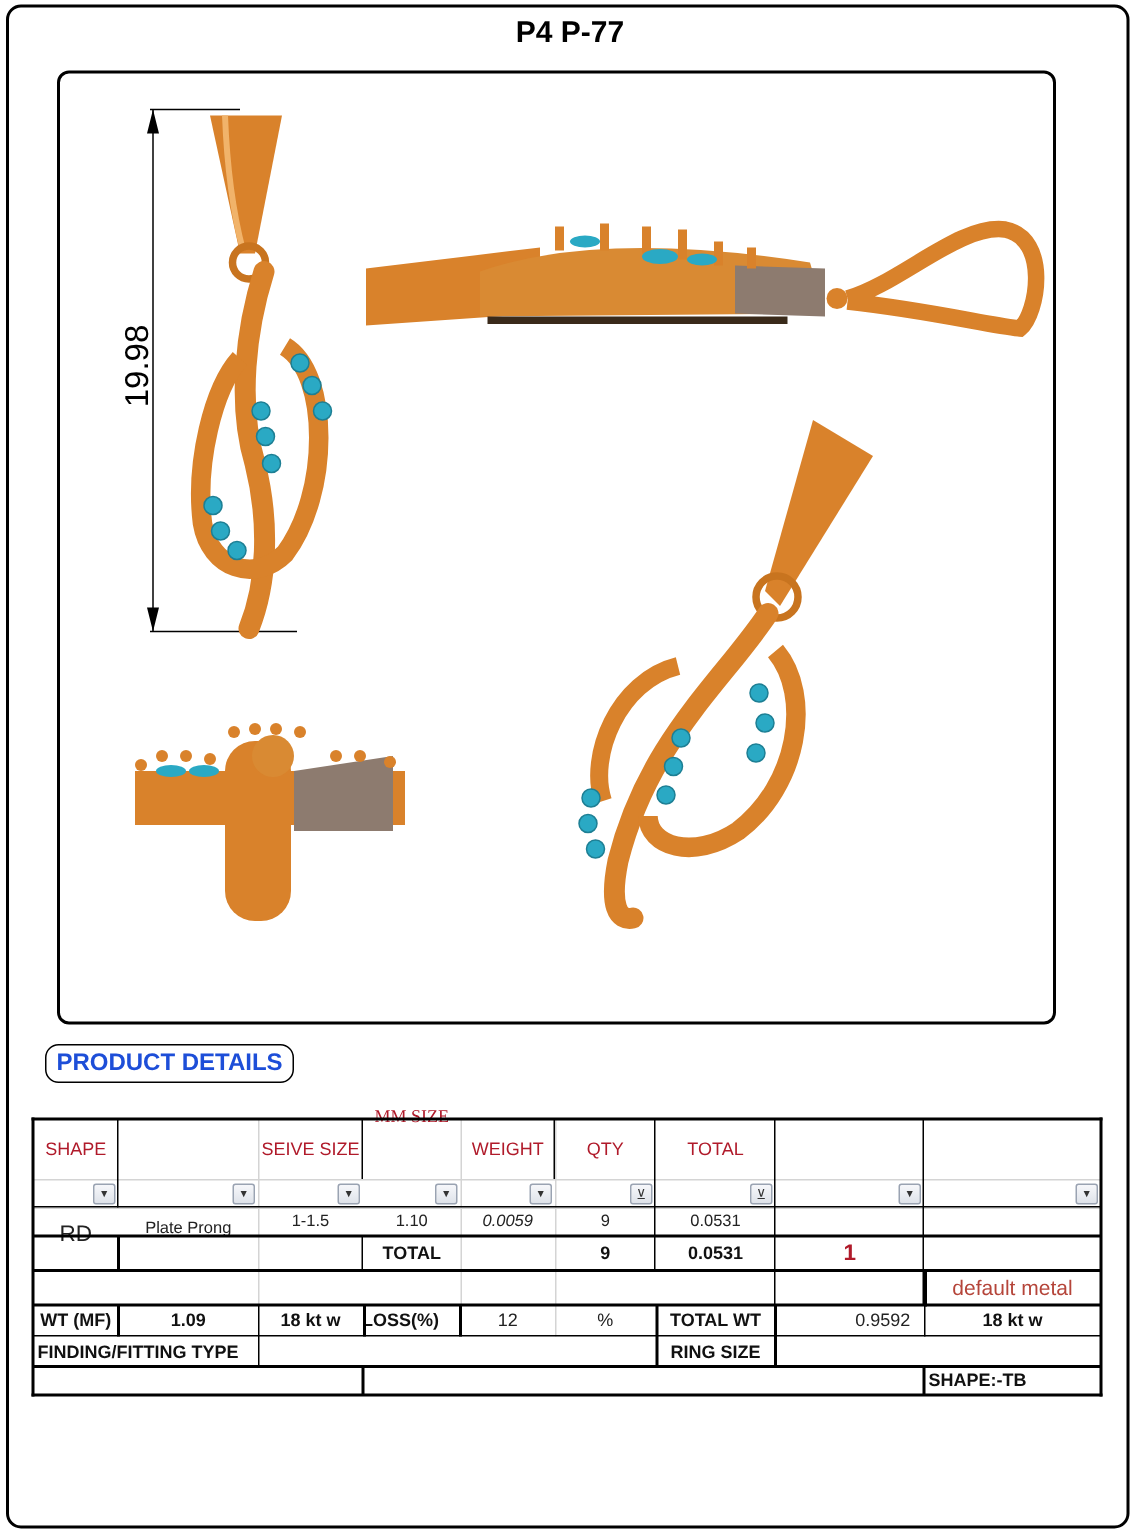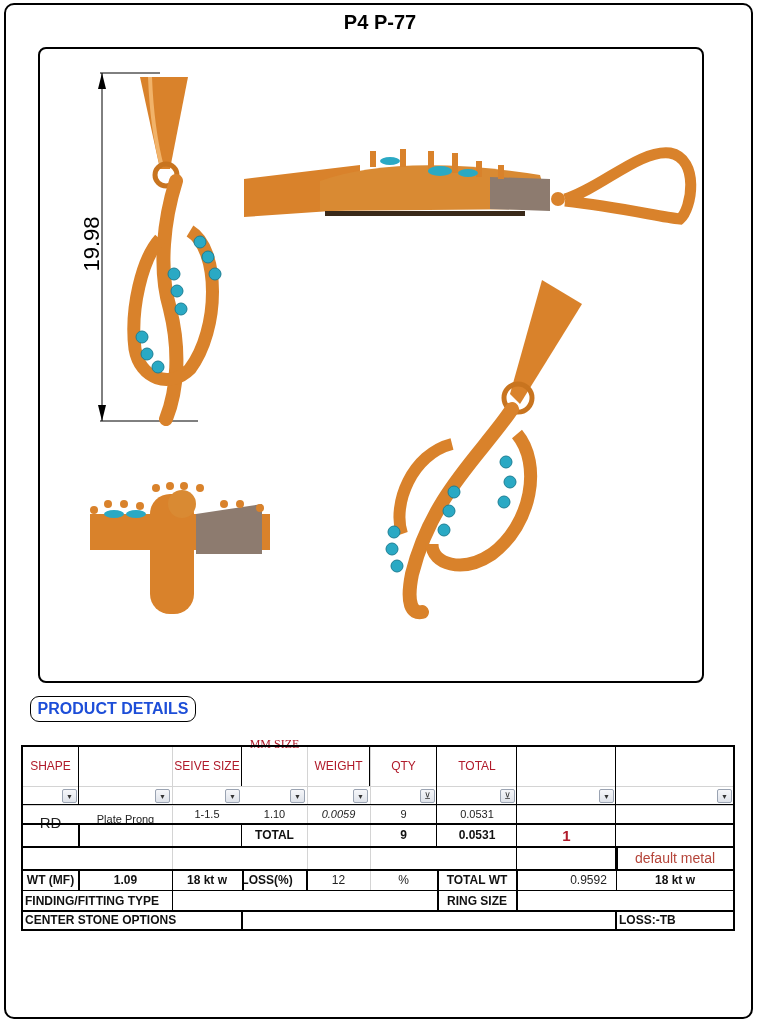--- a/index.html
+++ b/index.html
@@ -164,23 +164,22 @@
   <div class="cell" style="left:370px;top:870px;width:67px;height:21px;">%</div>
   <div class="cell bold" style="left:437px;top:870px;width:80px;height:21px;">TOTAL WT</div>
   <div class="cell" style="left:517px;top:870px;width:99px;height:21px;margin-left:22px;">0.9592</div>
   <div class="cell bold" style="left:616px;top:870px;width:118px;height:21px;">18 kt w</div>
 
   <div class="cell bold left" style="left:22px;top:891px;width:150px;height:20px;">FINDING/FITTING TYPE</div>
   <div class="cell" style="left:172px;top:891px;width:265px;height:20px;"></div>
   <div class="cell bold" style="left:437px;top:891px;width:80px;height:20px;">RING SIZE</div>
   <div class="cell" style="left:517px;top:891px;width:217px;height:20px;"></div>
 
-  <div class="cell bold left" style="left:22px;top:911px;width:220px;height:19px;">CENTER STONE OPTIONS</div>
   <div class="cell" style="left:242px;top:911px;width:374px;height:19px;"></div>
-  <div class="cell bold left" style="left:616px;top:911px;width:118px;height:19px;">LOSS:-TB</div>
+  <div class="cell bold left" style="left:616px;top:911px;width:118px;height:19px;">SHAPE:-TB</div>
 
   <div class="gline" style="left:22px;top:786px;width:712px;height:1px;"></div>
   <div class="gline" style="left:22px;top:805px;width:712px;height:1px;"></div>
   <div class="gline" style="left:172px;top:746px;width:1px;height:124px;"></div>
   <div class="gline" style="left:307px;top:746px;width:1px;height:124px;"></div>
   <div class="gline" style="left:370px;top:746px;width:1px;height:145px;"></div>
   <div class="gline" style="left:307px;top:870px;width:1px;height:21px;"></div>
 
   <div class="line" style="left:21px;top:745px;width:714px;height:2px;"></div>
   <div class="line" style="left:21px;top:745px;width:2px;height:186px;"></div>

